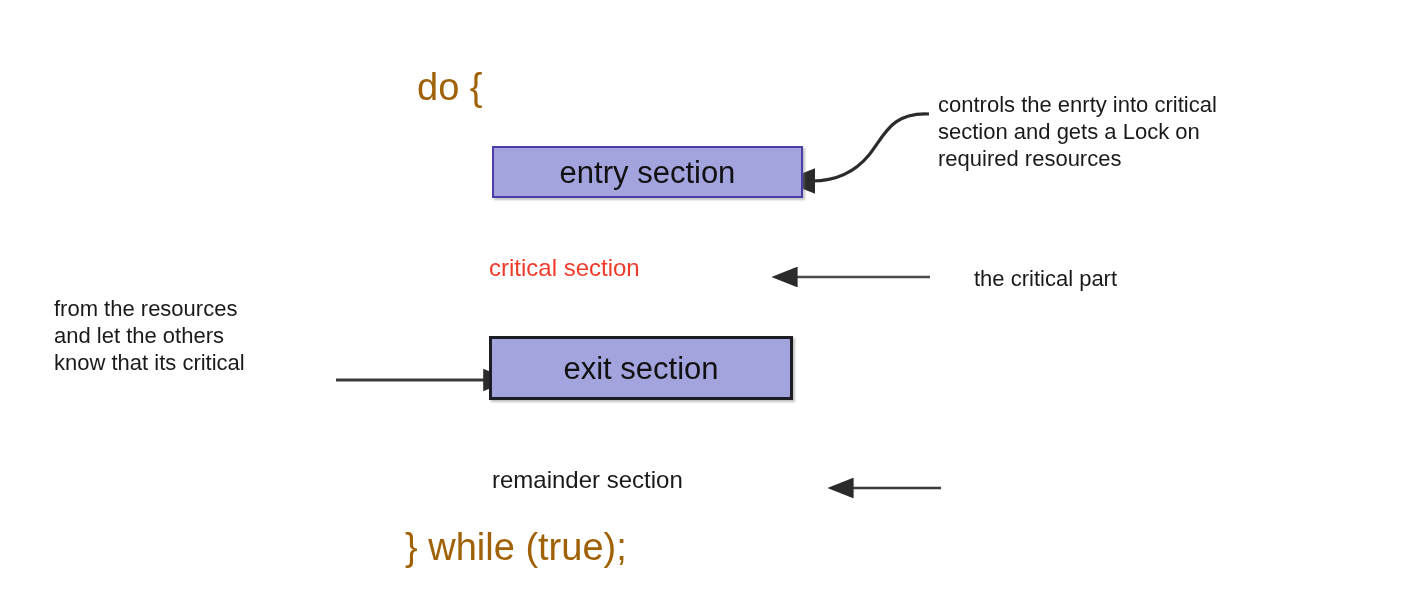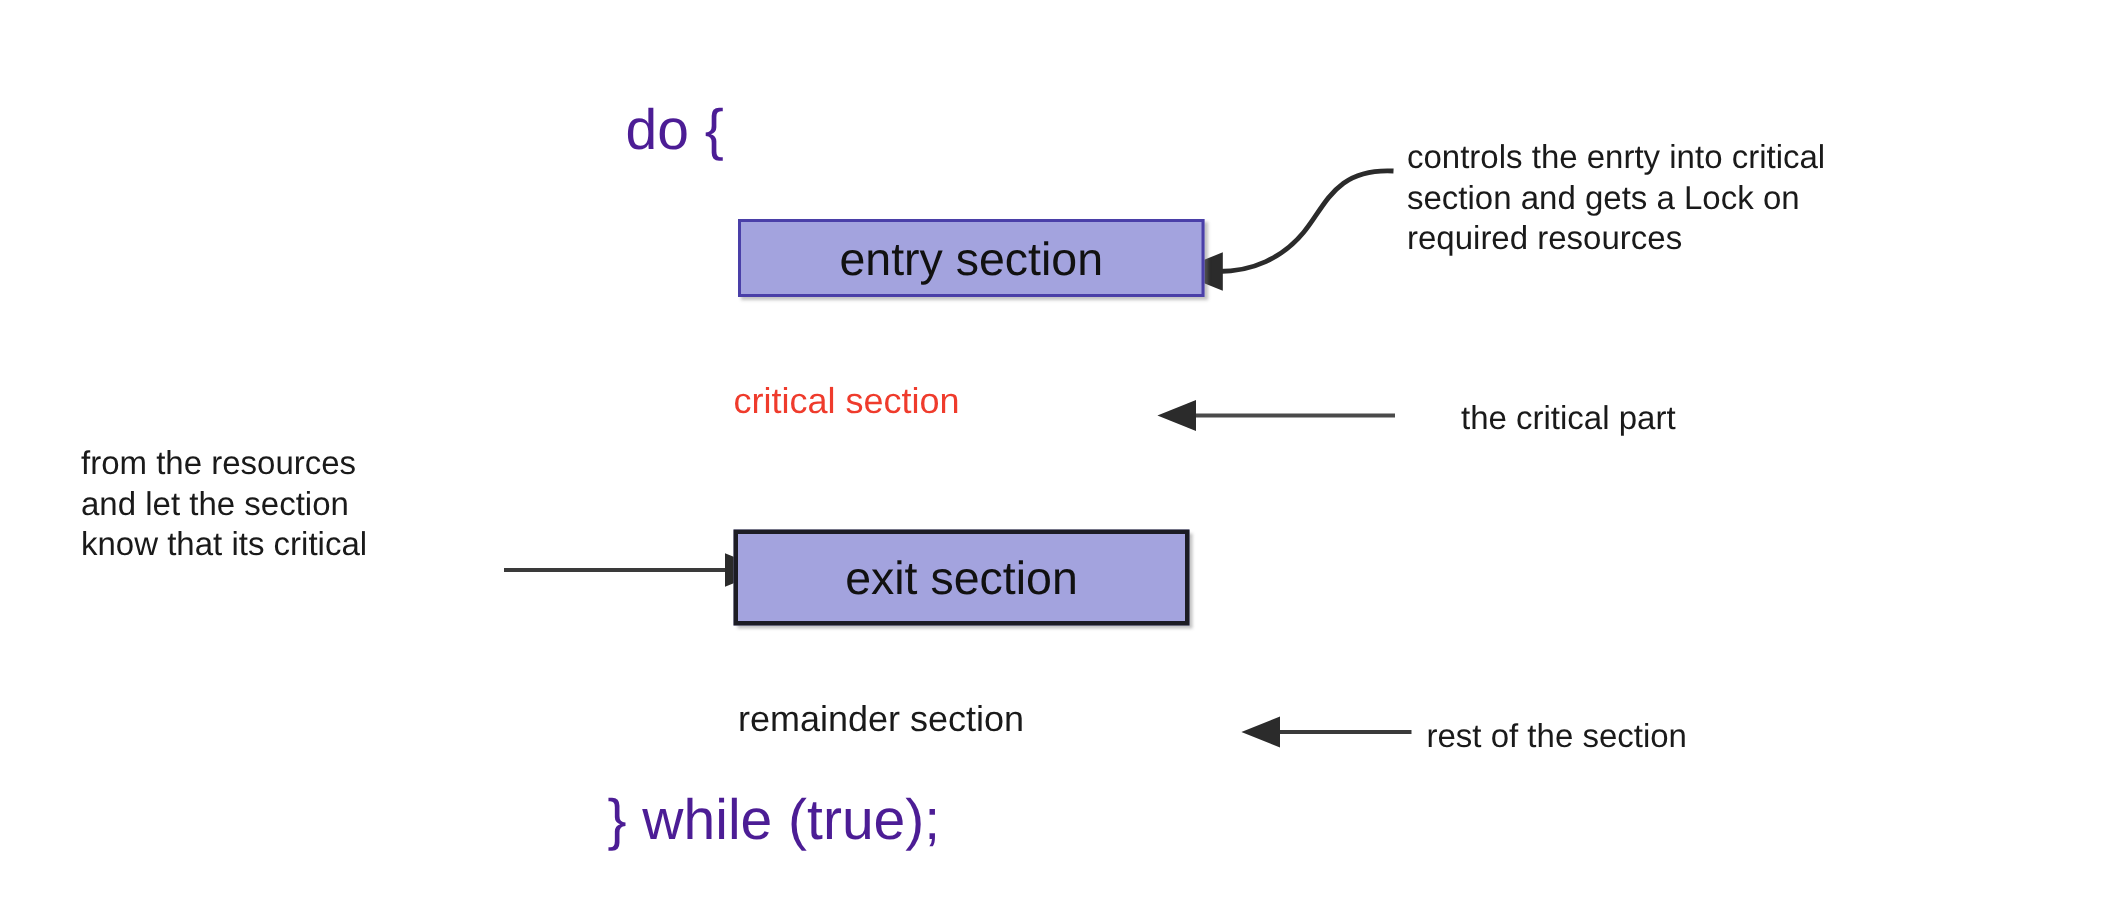--- a/index.html
+++ b/index.html
@@ -15,21 +15,21 @@
     font-family: "Liberation Sans", sans-serif;
     overflow: hidden;
   }
   .abs { position: absolute; }
 
   
   .code-line {
     font-family: "Liberation Sans", sans-serif;
     font-size: 38px;
     line-height: 1;
-    color: #4c1d95;
+    color: #a16207;
     white-space: nowrap;
   }
   #do-line   { left: 417px; top: 68px; }
   #while-line{ left: 405px; top: 528px; }
 
   
   .section-label {
     font-size: 24px;
     line-height: 1;
     white-space: nowrap;
@@ -57,21 +57,21 @@
     line-height: 1;
     color: #111111;
   }
   #entry-box {
     left: 492px; top: 146px;
     width: 311px; height: 52px;
     border: 2px solid #4a3fa8;
     box-shadow: 2px 2px 2px rgba(120,120,120,0.45);
   }
   #exit-box {
-    left: 489px; top: 353px;
+    left: 489px; top: 336px;
     width: 304px; height: 64px;
     border: 3px solid #1c1c24;
     box-shadow: 2px 2px 2px rgba(120,120,120,0.45);
   }
 
   
   .annotation {
     font-size: 22px;
     line-height: 27px;
     color: #1a1a1a;
@@ -131,25 +131,22 @@
   <div class="abs annotation" id="critical-annotation">
     <div>the critical part</div>
   </div>
 
   <div class="abs proc-box" id="exit-box">
     <span>exit section</span>
   </div>
 
   <div class="abs annotation" id="exit-annotation">
     <div>from the resources</div>
-    <div>and let the section</div>
+    <div>and let the others</div>
     <div>know that its critical</div>
   </div>
 
   <div class="abs section-label" id="remainder-label">remainder section</div>
 
-  <div class="abs annotation" id="remainder-annotation">
-    <div>rest of the section</div>
-  </div>
 
   <div class="abs code-line" id="while-line">} while (true);</div>
 
 </div>
 
 </body></html>

